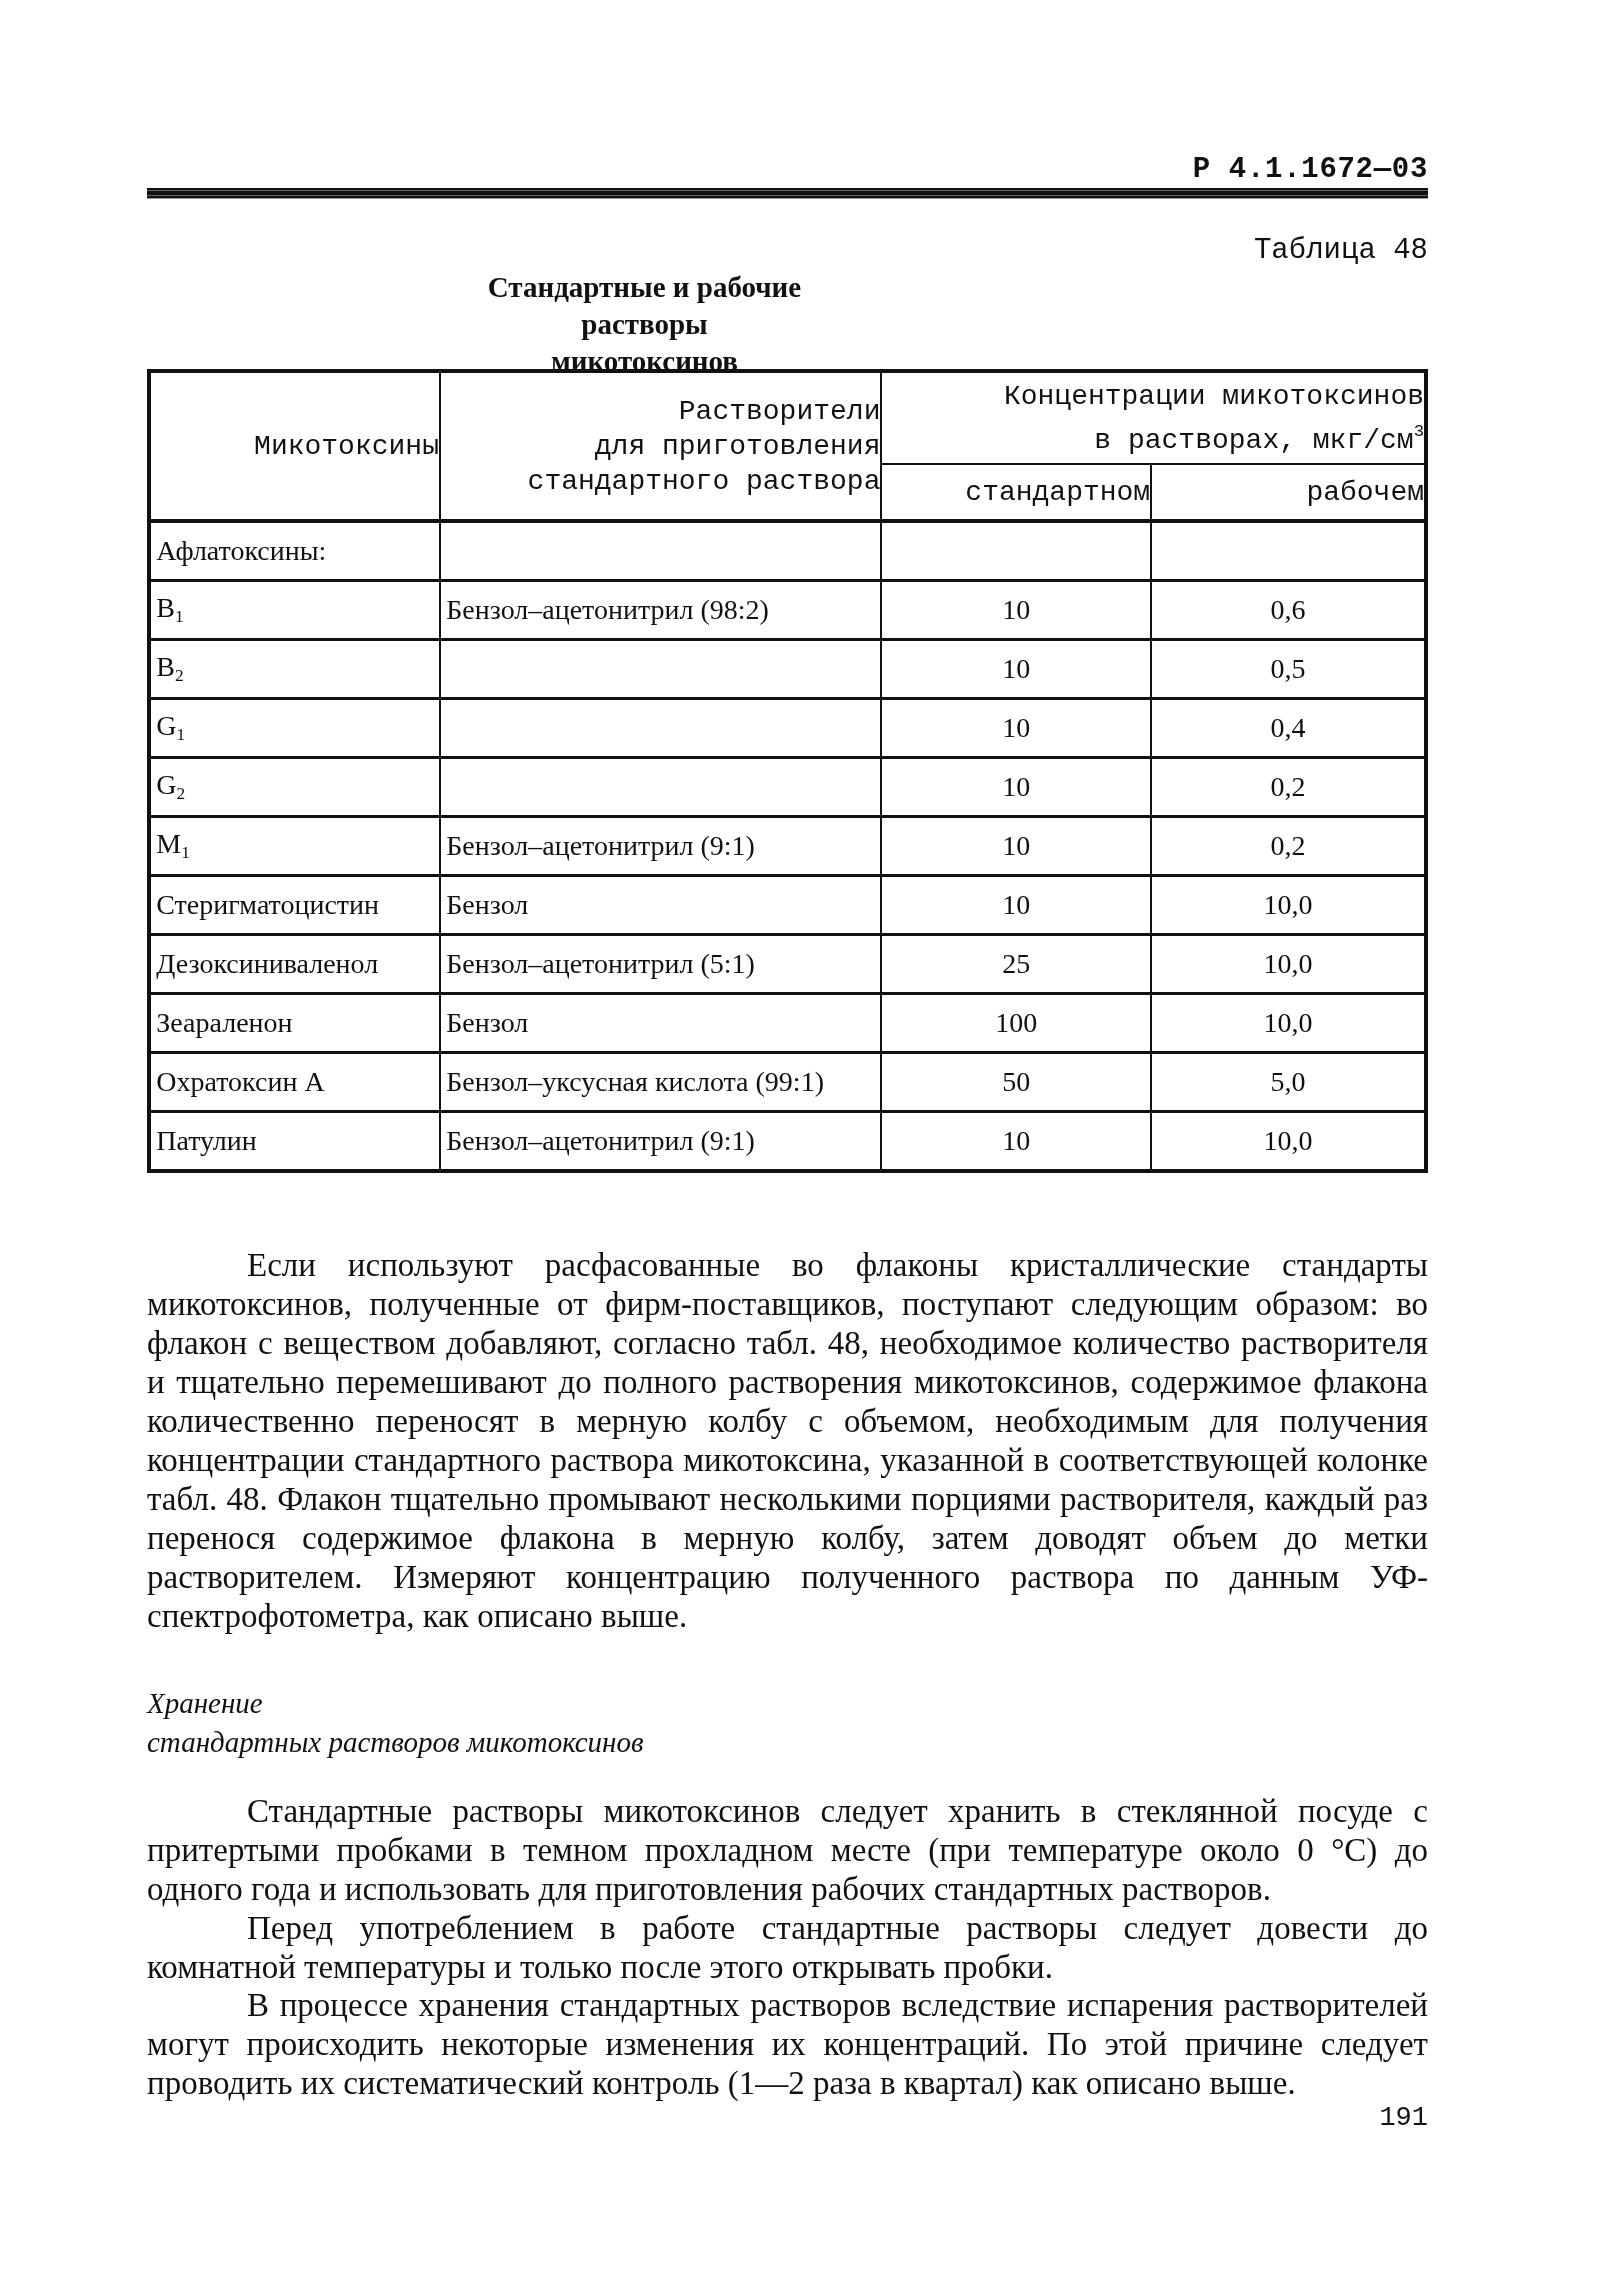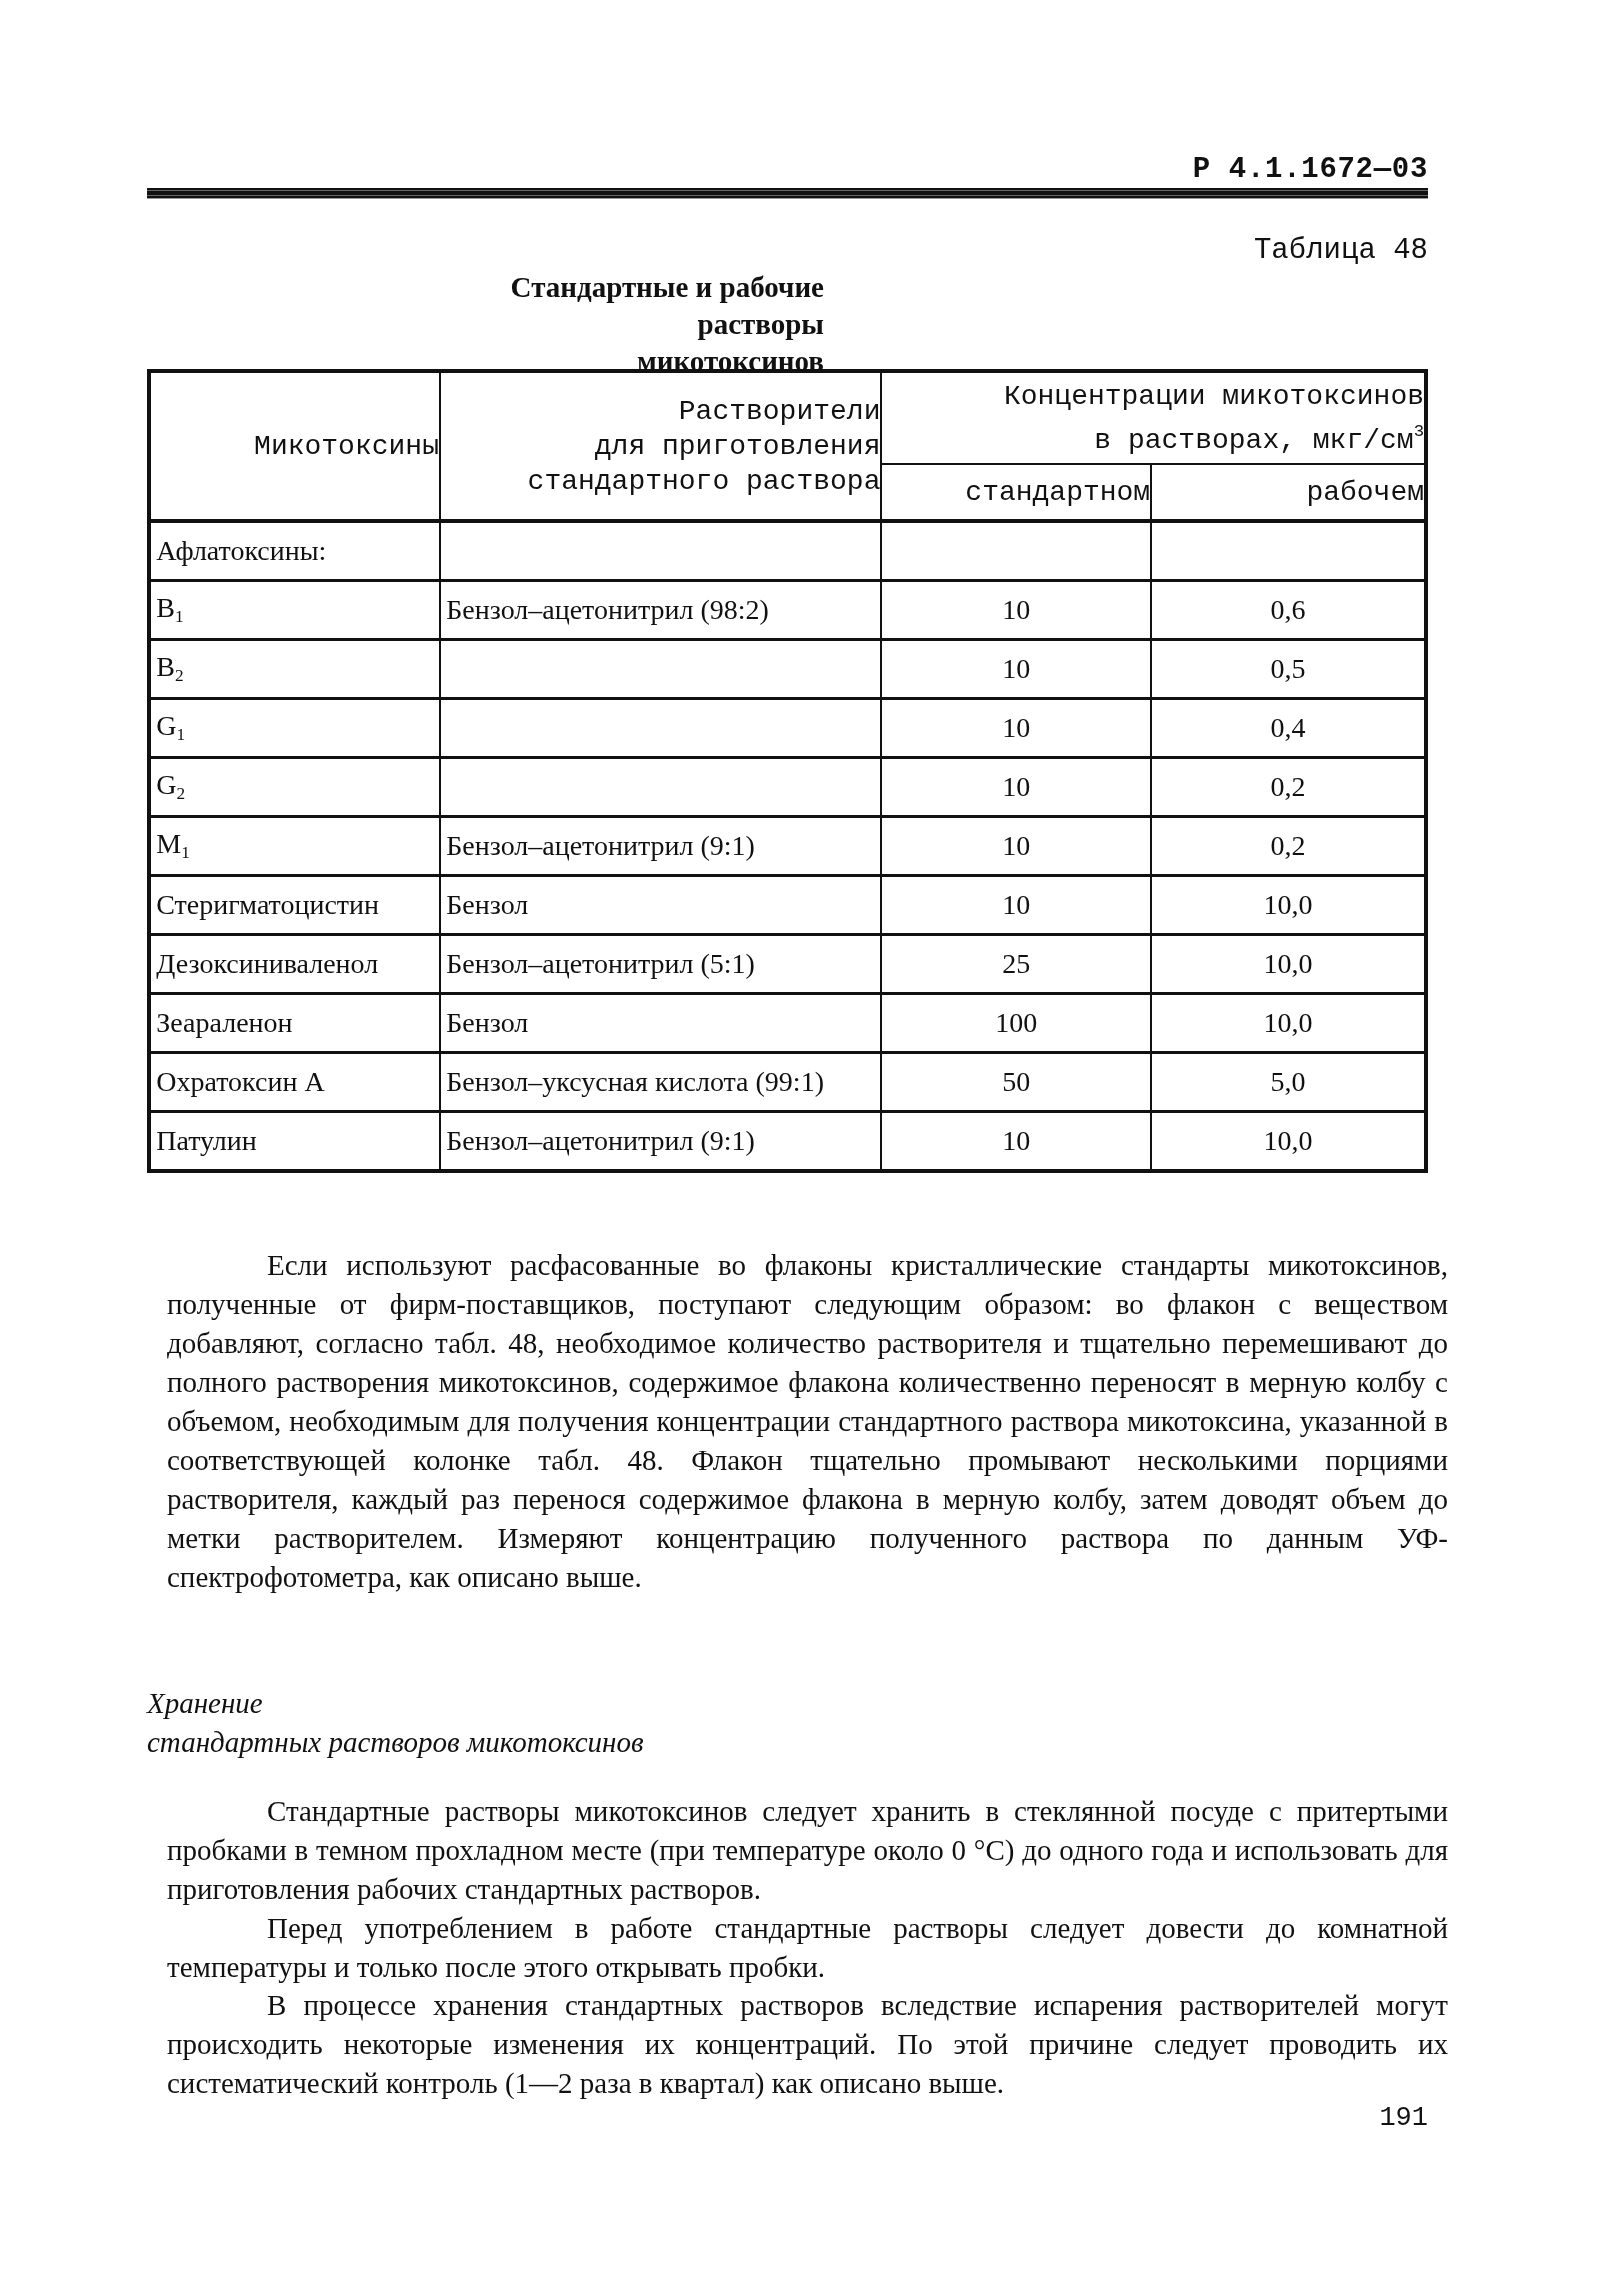--- a/index.html
+++ b/index.html
@@ -4,37 +4,37 @@
 <style>
   html, body { margin: 0; padding: 0; background: #ffffff; }
   body { width: 1621px; height: 2273px; position: relative; overflow: hidden; color: #111; }
   .serif { font-family: "Liberation Serif", "DejaVu Serif", serif; }
   .sans { font-family: Liberation Mono, monospace; margin-left: 32px; }
 
   #doc-code { position: absolute; right: 193px; top: 153px; font-size: 29px; font-weight: bold; letter-spacing: 0.7px; }
   #header-rule { position: absolute; left: 147px; top: 188px; width: 1281px; height: 10.6px;
     background: repeating-linear-gradient(to bottom, #111 0 2px, #666 2px 2.7px, #111 2.7px 4.7px, #999 4.7px 5.3px); }
   #table-label { position: absolute; right: 193px; top: 234px; font-size: 29px; }
-  #table-title { position: absolute; left: 465px; width: 359px; top: 269px; text-align: right; font-size: 29px; font-weight: bold; line-height: 37px; }
+  #table-title { position: absolute; left: 465px; width: 359px; top: 269px; text-align: center; font-size: 29px; font-weight: bold; line-height: 37px; }
 
   #table { position: absolute; left: 147px; top: 369px; width: 1281px; border-collapse: collapse; table-layout: fixed; font-size: 28px; }
   #table td, #table th { border: 2px solid #111; padding: 0; font-weight: normal; }
   #table th { text-align: right; vertical-align: middle; line-height: 35px; font-family: Liberation Mono, monospace; }
   #table .h-top { height: 93px; }
   #table .h-sub { height: 57px; }
   #table tbody td { height: 56px; vertical-align: middle; }
   #table tbody tr { border-bottom: 3.3px solid #111; }
   #table thead tr:last-child { border-bottom: 4px solid #111; }
   #table .c-name, #table .c-solv { text-align: left; padding-left: 5.3px; }
   #table .c-num { text-align: center; }
   #table { border: 4px solid #111; }
   sub { font-size: 17.3px; vertical-align: -5.3px; }
   sup { font-size: 17.3px; vertical-align: 12px; }
 
-  .para { position: absolute; left: 147px; width: 1281px; font-size: 29px; line-height: 39px; text-align: justify; margin-left: 20px; }
+  .para { position: absolute; left: 147px; width: 1281px; font-size: 33px; line-height: 39px; text-align: justify; }
   .para .indent { display: inline-block; width: 100px; }
   #para-1 { top: 1246px; }
   #section-heading { position: absolute; left: 147px; width: 1281px; top: 1684px; text-align: left; font-size: 29px; font-style: italic; line-height: 39px; }
   #para-2 { top: 1792px; }
   #para-3 { top: 1909px; }
   #para-4 { top: 1986px; }
   #page-number { position: absolute; right: 193px; top: 2103px; font-size: 27px; }
 </style>
 </head>
 <body>

